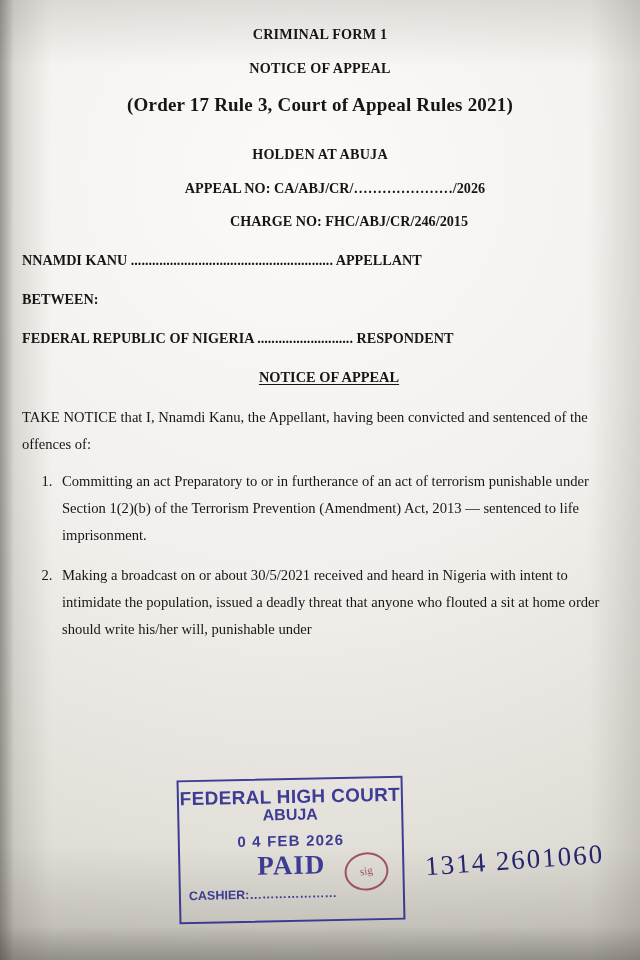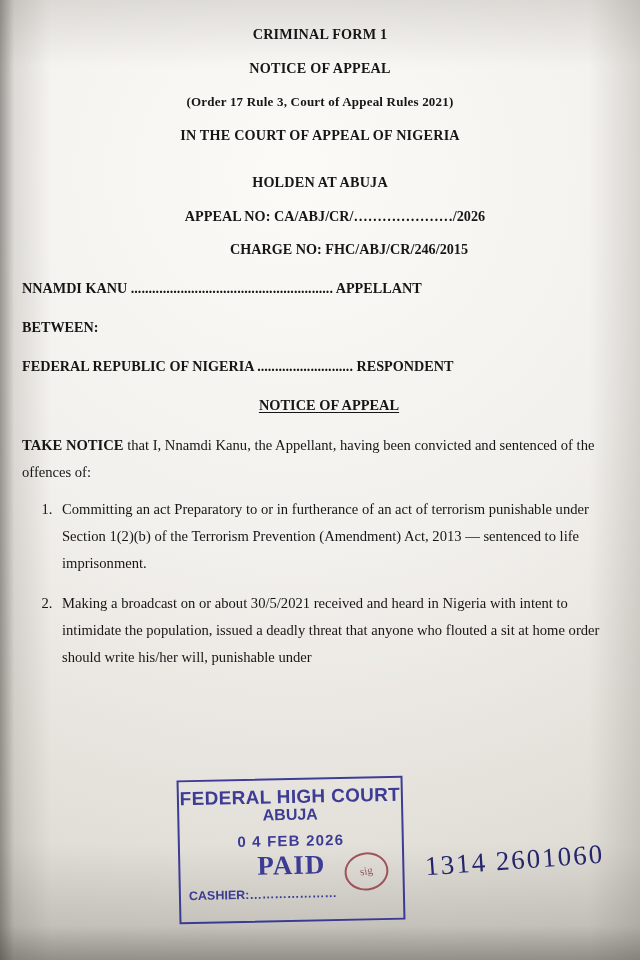--- a/index.html
+++ b/index.html
@@ -38,21 +38,21 @@
   }
   .center { text-align: center; }
   .line-bold {
     font-weight: bold;
     font-size: 14.5px;
     letter-spacing: 0.2px;
     margin: 0 0 17px 0;
   }
   .hdr1 { font-size: 14.2px; }
   .hdr2 { font-size: 14.2px; }
-  .hdr3 { font-size: 13px; font-family: Liberation Serif, serif; }
+  .hdr3 { font-size: 19px; font-family: Liberation Serif, serif; }
   .hdr4 { font-size: 14.2px; }
   .hdr5 { font-size: 14.2px; margin-top: 30px; }
   .appealno {
     font-weight: bold;
     font-size: 14.2px;
     margin: 0 0 16px 0;
     text-align: center;
     padding-left: 30px;
   }
   .chargeno {
@@ -79,21 +79,21 @@
   .notice-head span {
     text-decoration: underline;
     text-underline-offset: 2px;
   }
   .body-p {
     font-size: 14.6px;
     line-height: 1.85;
     margin: 0 0 6px 0;
     text-align: left;
   }
-  .body-p b { font-weight: bold; }
+  .body-p b { font-weight: normal; }
   ol.claims {
     margin: 10px 0 0 0;
     padding-left: 34px;
     font-size: 14.6px;
     line-height: 1.85;
   }
   ol.claims li {
     margin-bottom: 13px;
     padding-left: 6px;
     text-align: left;
@@ -195,21 +195,20 @@
 </head>
 <body>
 
 <div id="page">
   <div id="paper"></div>
 
   <div class="doc">
     <div class="line-bold hdr1 center">CRIMINAL FORM 1</div>
     <div class="line-bold hdr2 center">NOTICE OF APPEAL</div>
     <div class="line-bold hdr3 center">(Order 17 Rule 3, Court of Appeal Rules 2021)</div>
-    <div class="line-bold hdr4 center">IN THE COURT OF APPEAL OF NIGERIA</div>
     <div class="line-bold hdr5 center">HOLDEN AT ABUJA</div>
 
     <div class="appealno">APPEAL NO: CA/ABJ/CR/…………………/2026</div>
     <div class="chargeno">CHARGE NO: FHC/ABJ/CR/246/2015</div>
 
     <div class="party indent">NNAMDI KANU ......................................................... APPELLANT</div>
     <div class="party">BETWEEN:</div>
     <div class="party indent">FEDERAL REPUBLIC OF NIGERIA ........................... RESPONDENT</div>
 
     <div class="notice-head"><span>NOTICE OF APPEAL</span></div>

